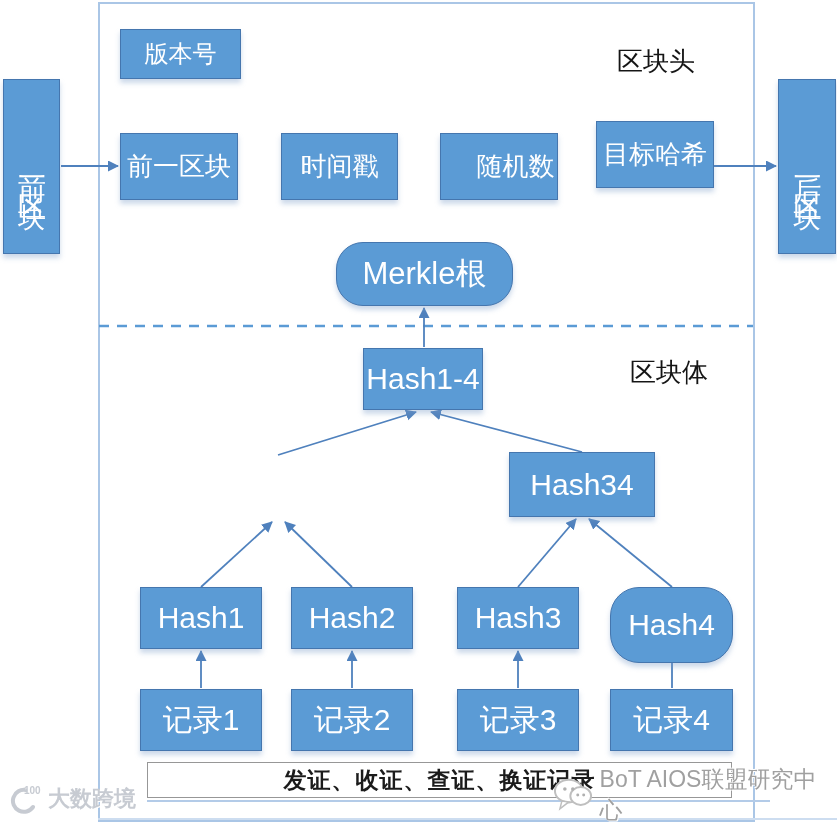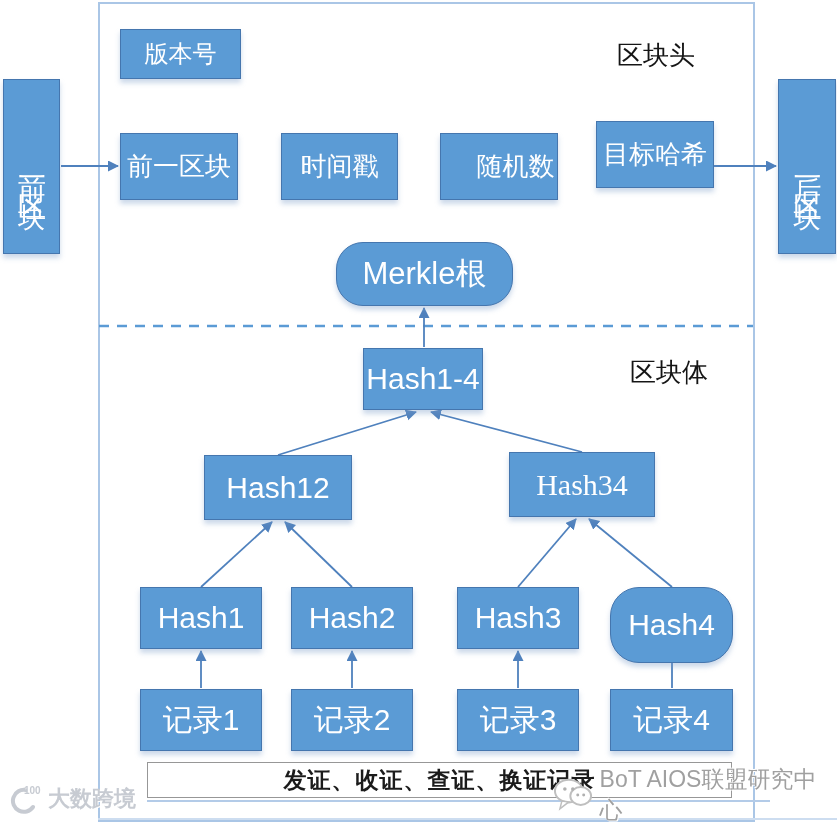--- a/index.html
+++ b/index.html
@@ -87,33 +87,32 @@
 
     <line x1="201" y1="688" x2="201" y2="651" stroke="#4f81bd" stroke-width="1.8" marker-end="url(#ah)"></line>
     <line x1="352" y1="688" x2="352" y2="651" stroke="#4f81bd" stroke-width="1.8" marker-end="url(#ah)"></line>
     <line x1="518" y1="688" x2="518" y2="651" stroke="#4f81bd" stroke-width="1.8" marker-end="url(#ah)"></line>
     <line x1="672" y1="688" x2="672" y2="651" stroke="#4f81bd" stroke-width="1.8" marker-end="url(#ah)"></line>
   </svg>
 
   <div class="box vbox" style="left:3px;top:79px;width:57px;height:175px;">前一区块</div>
   <div class="box vbox" style="left:778px;top:79px;width:58px;height:175px;">后一区块</div>
 
-  <div class="region-label" style="left:617px;top:38px;">区块头</div>
+  <div class="region-label" style="left:617px;top:44px;">区块头</div>
   <div class="region-label" style="left:630px;top:355px;">区块体</div>
 
   <div class="box fs24" style="left:120px;top:29px;width:121px;height:50px;">版本号</div>
   <div class="box fs26" style="left:120px;top:133px;width:118px;height:67px;">前一区块</div>
   <div class="box fs26" style="left:281px;top:133px;width:117px;height:67px;">时间戳</div>
   <div class="box fs26" style="left:440px;top:133px;width:118px;height:67px;padding-left:33px;">随机数</div>
   <div class="box fs26" style="left:596px;top:121px;width:118px;height:67px;">目标哈希</div>
   <div class="box fs31" style="left:336px;top:242px;width:177px;height:64px;border-radius:27px;">Merkle根</div>
 
   <div class="box fs30" style="left:363px;top:348px;width:120px;height:62px;">Hash1-4</div>
-  <div class="box fs30" style="left:204px;top:455px;width:148px;height:65px;">Hash12</div>
-  <div class="box fs30" style="left:509px;top:452px;width:146px;height:65px;font-family:Liberation Serif, serif;">Hash34</div>
+  <div class="box fs30" style="left:509px;top:452px;width:146px;height:65px;">Hash34</div>
 
   <div class="box fs30" style="left:140px;top:587px;width:122px;height:62px;">Hash1</div>
   <div class="box fs30" style="left:291px;top:587px;width:122px;height:62px;">Hash2</div>
   <div class="box fs30" style="left:457px;top:587px;width:122px;height:62px;">Hash3</div>
   <div class="box fs30" style="left:610px;top:587px;width:123px;height:76px;border-radius:29px;">Hash4</div>
 
   <div class="box fs30" style="left:140px;top:689px;width:122px;height:62px;">记录1</div>
   <div class="box fs30" style="left:291px;top:689px;width:122px;height:62px;">记录2</div>
   <div class="box fs30" style="left:457px;top:689px;width:122px;height:62px;">记录3</div>
   <div class="box fs30" style="left:610px;top:689px;width:123px;height:62px;">记录4</div>

